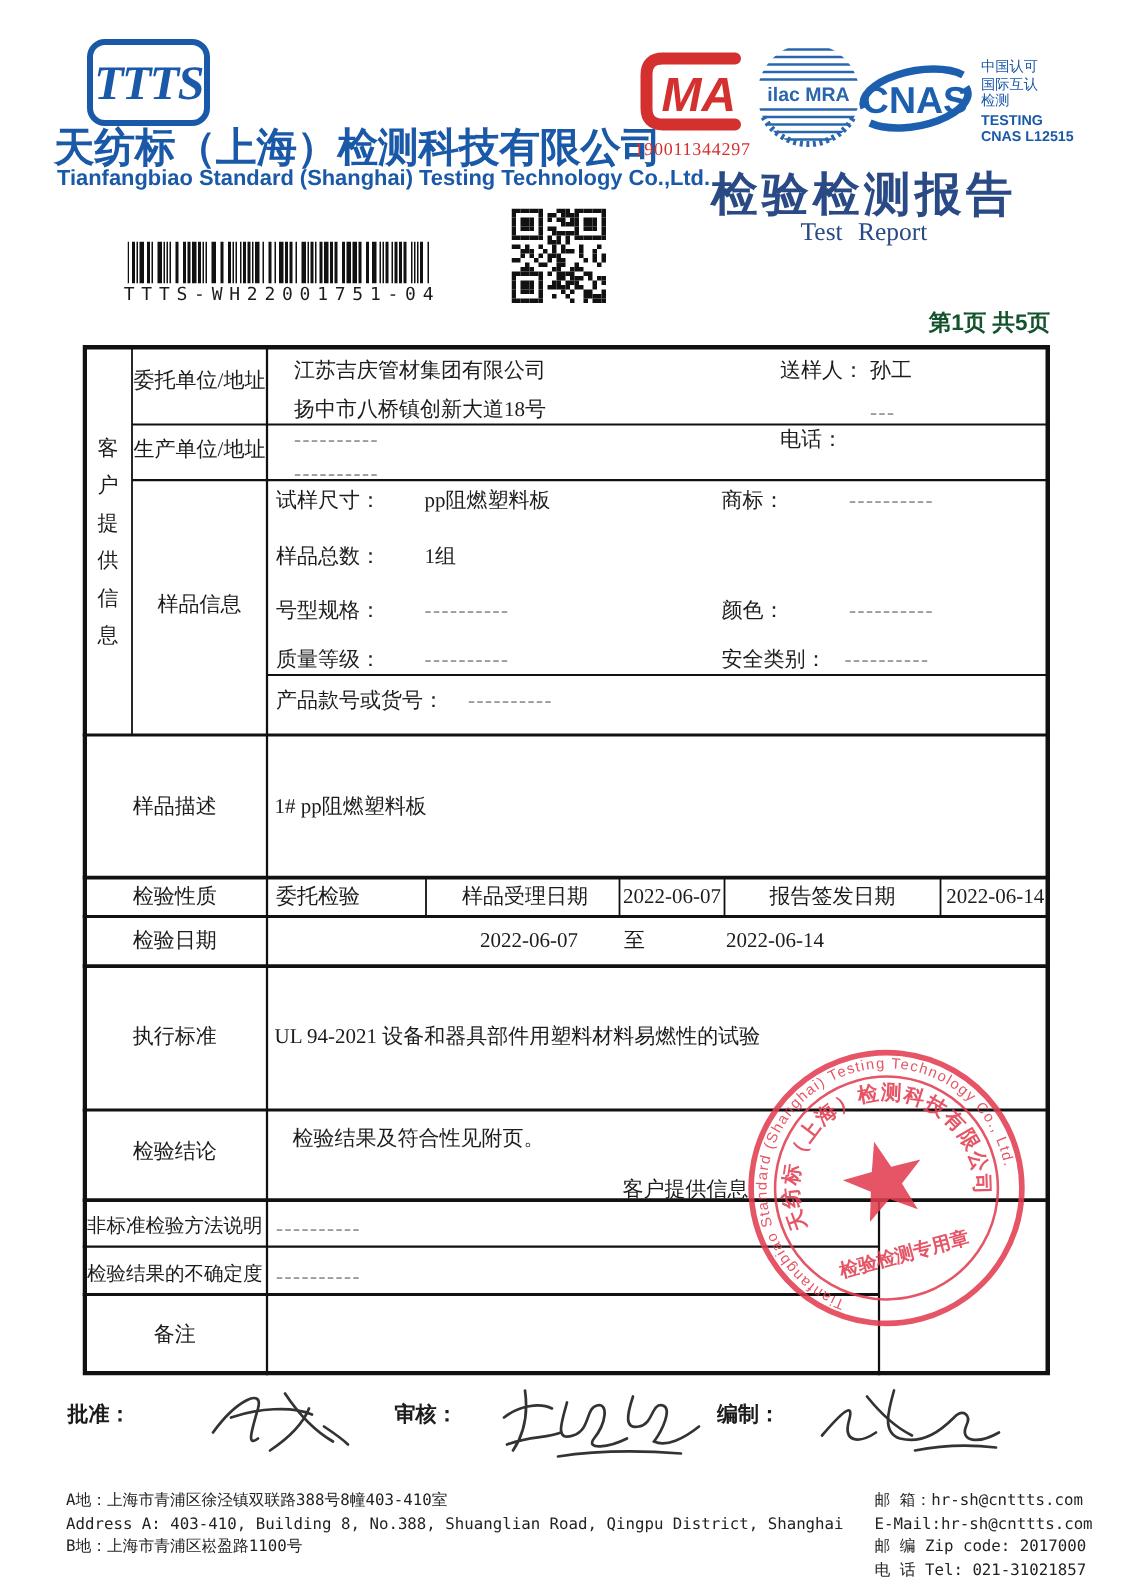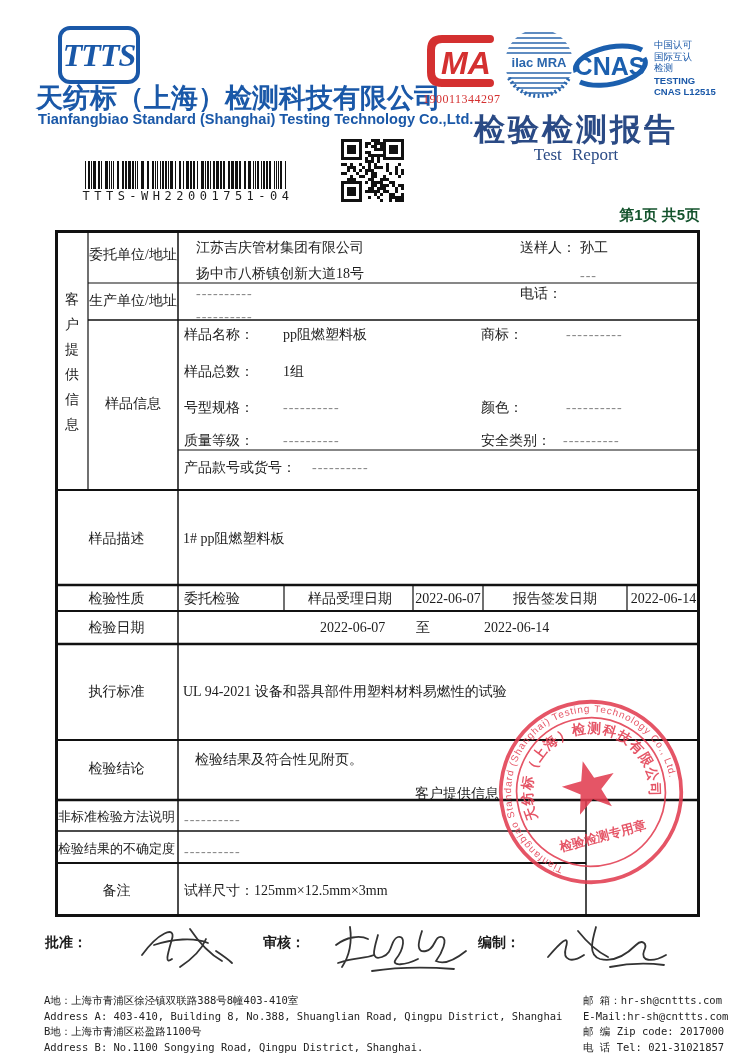--- a/index.html
+++ b/index.html
@@ -401,21 +401,21 @@
   <div class="abs ct" style="left:520px;top:239px;">送样人：</div>
   <div class="abs ct" style="left:580px;top:239px;">孙工</div>
   <div class="abs ct" style="left:520px;top:285px;">电话：</div>
   <div class="abs ct dash" style="left:580px;top:267px;">---</div>
 
   <div class="abs ct lblcol" style="left:88px;top:292px;">生产单位/地址</div>
   <div class="abs ct dash" style="left:196px;top:285px;">----------</div>
   <div class="abs ct dash" style="left:196px;top:308px;">----------</div>
 
   <div class="abs ct lblcol" style="left:88px;top:395px;">样品信息</div>
-  <div class="abs ct" style="left:184px;top:326px;">样品名称：</div>
+  <div class="abs ct" style="left:184px;top:326px;">试样尺寸：</div>
   <div class="abs ct" style="left:283px;top:326px;">pp阻燃塑料板</div>
   <div class="abs ct" style="left:481px;top:326px;">商标：</div>
   <div class="abs ct dash" style="left:566px;top:326px;">----------</div>
   <div class="abs ct" style="left:184px;top:363px;">样品总数：</div>
   <div class="abs ct" style="left:283px;top:363px;">1组</div>
   <div class="abs ct" style="left:184px;top:399px;">号型规格：</div>
   <div class="abs ct dash" style="left:283px;top:399px;">----------</div>
   <div class="abs ct" style="left:481px;top:399px;">颜色：</div>
   <div class="abs ct dash" style="left:566px;top:399px;">----------</div>
   <div class="abs ct" style="left:184px;top:432px;">质量等级：</div>
@@ -446,21 +446,20 @@
   <div class="abs ct lblcol2" style="left:55px;top:760px;">检验结论</div>
   <div class="abs ct" style="left:195px;top:751px;">检验结果及符合性见附页。</div>
   <div class="abs ct" style="left:415px;top:785px;">客户提供信息</div>
 
   <div class="abs ct sm lblcol2" style="left:55px;top:808px;">非标准检验方法说明</div>
   <div class="abs ct dash" style="left:184px;top:811px;">----------</div>
   <div class="abs ct sm lblcol2" style="left:55px;top:840px;">检验结果的不确定度</div>
   <div class="abs ct dash" style="left:184px;top:843px;">----------</div>
 
   <div class="abs ct lblcol2" style="left:55px;top:882px;">备注</div>
-  <div class="abs ct" style="left:184px;top:882px;">试样尺寸：125mm×12.5mm×3mm</div>
 
   <svg class="abs" style="left:497px;top:698px;transform:rotate(-15deg);opacity:0.87;" width="188" height="188" viewBox="0 0 200 200">
     <defs>
       <path id="stampOuter" d="M100 185 A85 85 0 1 1 100 15 A85 85 0 1 1 100 185" fill="none"></path>
       <path id="stampInner" d="M100 163 A63 63 0 1 1 100 37 A63 63 0 1 1 100 163" fill="none"></path>
     </defs>
     <circle cx="100" cy="100" r="96" fill="none" stroke="#e23c50" stroke-width="4"></circle>
     <circle cx="100" cy="100" r="79" fill="none" stroke="#e23c50" stroke-width="1.8"></circle>
     <text font-size="10.5" fill="#e23c50" letter-spacing="1">
       <textPath href="#stampOuter" startOffset="52">Tianfangbiao Standard (Shanghai) Testing Technology Co., Ltd.</textPath>
@@ -497,21 +496,20 @@
       <path d="M38 16 C46 26 56 36 68 42"></path>
       <path d="M56 12 C52 26 48 40 60 44 C76 48 88 38 96 30 C102 24 108 28 104 36 C100 46 112 48 126 40"></path>
       <path d="M70 52 C90 48 108 48 124 50"></path>
     </g>
   </svg>
 
   <div class="abs mono foot" style="left:44px;top:993px;">
     <div>A地：上海市青浦区徐泾镇双联路388号8幢403-410室</div>
     <div>Address A: 403-410, Building 8, No.388, Shuanglian Road, Qingpu District, Shanghai</div>
     <div>B地：上海市青浦区崧盈路1100号</div>
-    <div>Address B: No.1100 Songying Road, Qingpu District, Shanghai.</div>
   </div>
   <div class="abs mono foot" style="left:583px;top:993px;">
     <div>邮 箱：hr-sh@cnttts.com</div>
     <div>E-Mail:hr-sh@cnttts.com</div>
     <div>邮 编 Zip code: 2017000</div>
     <div>电 话 Tel: 021-31021857</div>
   </div>
 
 </div>
 

